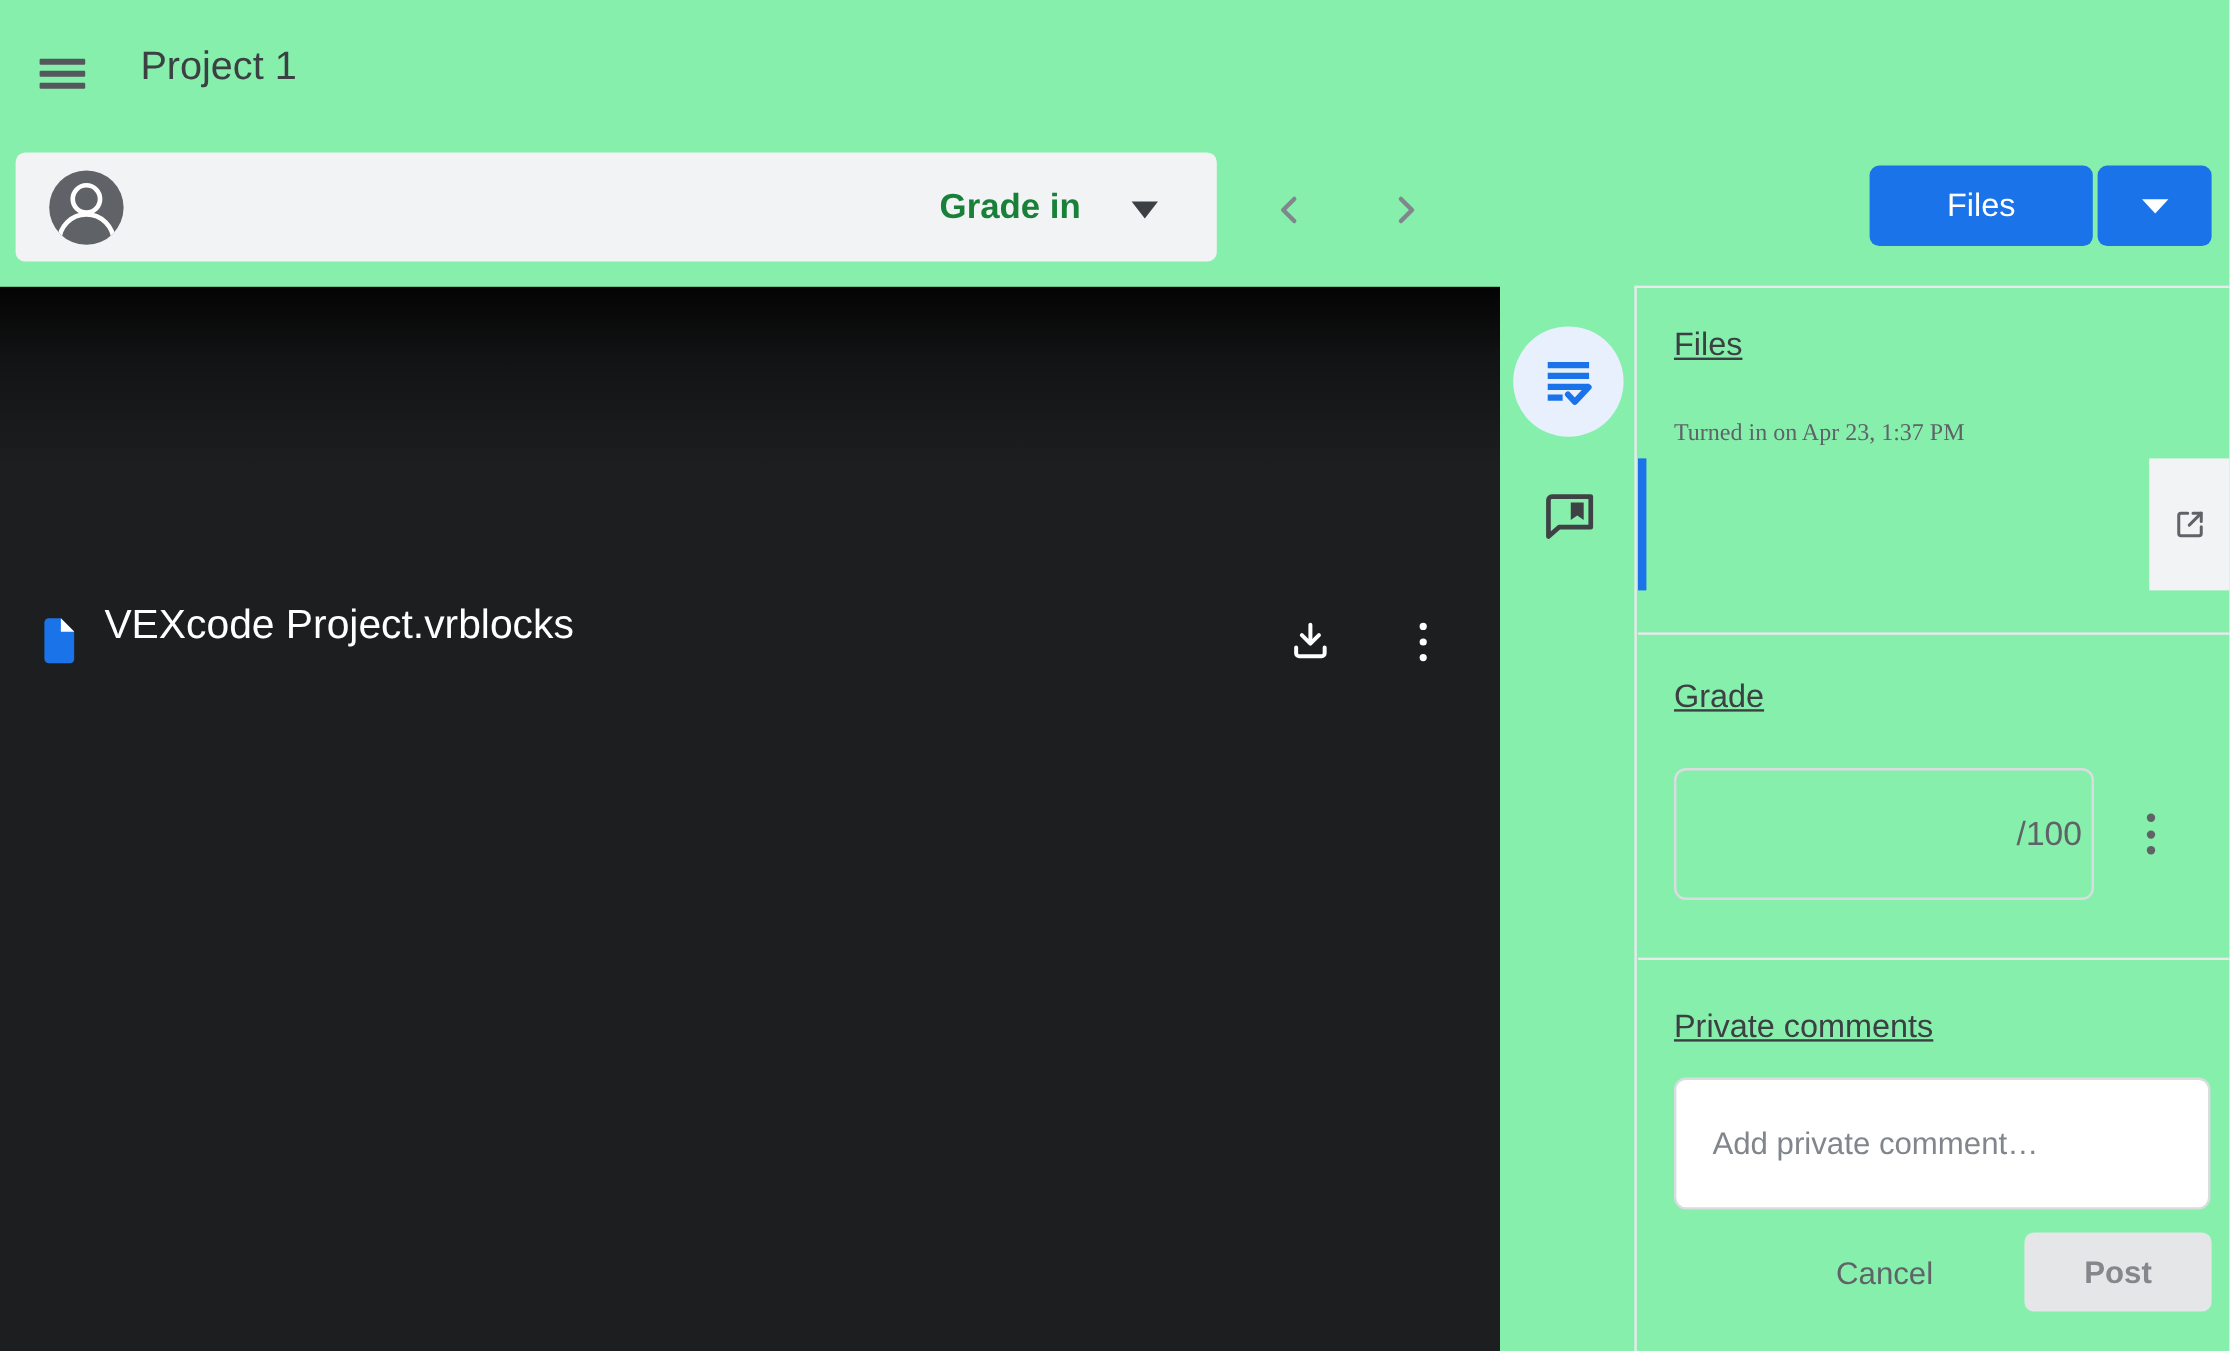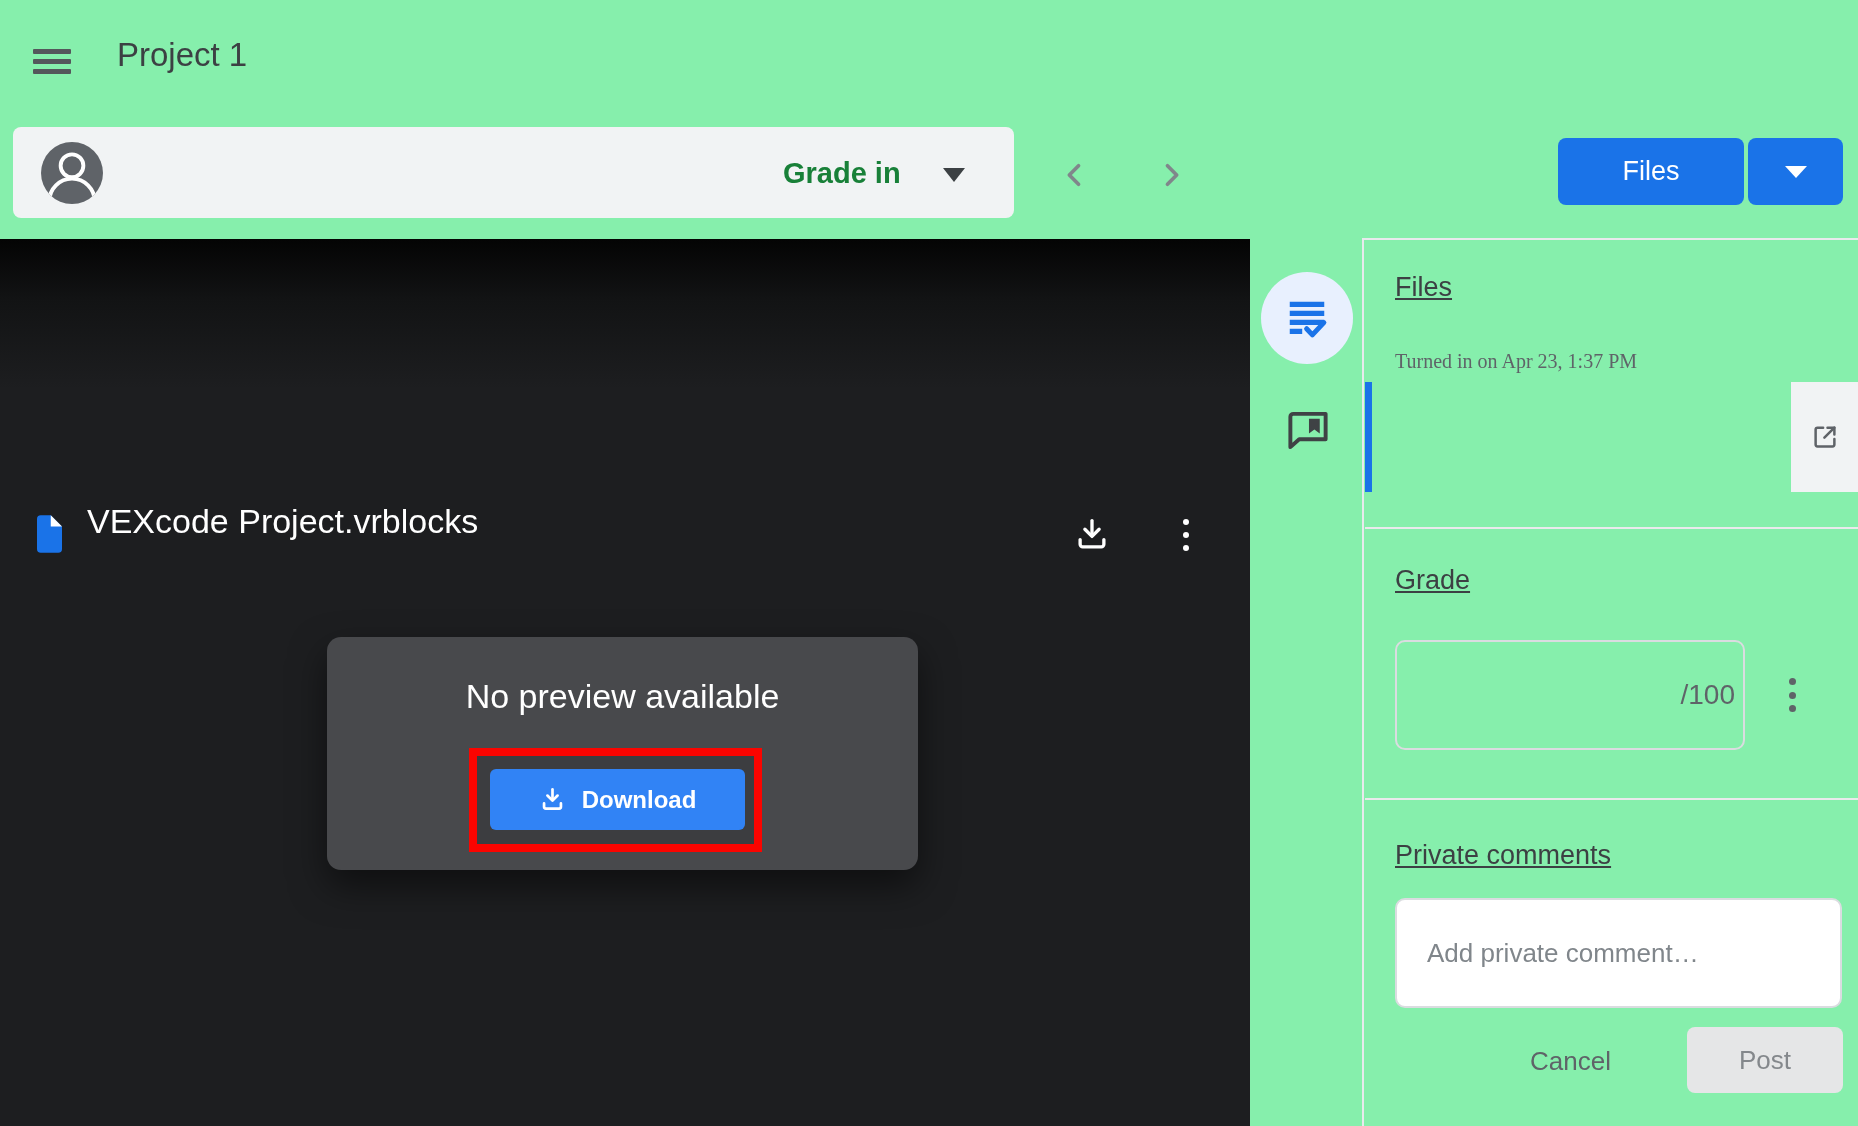--- a/index.html
+++ b/index.html
@@ -74,21 +74,21 @@
   .grade-more b{width:7px;height:7px;border-radius:50%;background:#5f6368;}
 
   .comments-heading{left:1395px;top:838px;}
   .comment-input{left:1395px;top:898px;width:447px;height:110px;border:2px solid #dadce0;border-radius:10px;
                  box-sizing:border-box;font-size:26px;padding:0 30px;color:#3c4043;outline:none;
                  font-family:"Liberation Sans",sans-serif;background:#fff;}
   .comment-input::placeholder{color:#80868b;opacity:1;}
   .cancel-btn{left:1506px;top:1036px;height:50px;padding:0 24px;background:none;border:none;
               font-size:26px;font-weight:500;color:#5f6368;font-family:"Liberation Sans",sans-serif;cursor:pointer;}
   .post-btn{left:1687px;top:1027px;width:156px;height:66px;background:#e5e6e7;border:none;border-radius:8px;
-            font-size:26px;font-weight:400;color:#84888c;font-family:"Liberation Sans",sans-serif;cursor:pointer;}
+            font-size:26px;font-weight:700;color:#84888c;font-family:"Liberation Sans",sans-serif;cursor:pointer;}
 </style>
 </head>
 <body>
 
 <div class="screen">
 
   <div class="abs hamburger">
       <span></span>
       <span></span>
       <span></span>
@@ -138,33 +138,20 @@
         <path d="M7.5 9l4.5 4.5L16.5 9"></path>
         <path d="M4.5 15.5v3a1.6 1.6 0 0 0 1.6 1.6h11.8a1.6 1.6 0 0 0 1.6-1.6v-3"></path>
       </svg>
     </div>
     <div class="abs pv-more">
         <b></b>
         <b></b>
         <b></b>
       </div>
 
-    <div class="abs np-card">
-      <div class="abs np-title">No preview available</div>
-      <div class="abs red-box">
-        <div class="abs dl-btn">
-          <svg width="27" height="27" viewBox="0 0 24 24" fill="none" stroke="#fff" stroke-width="2.4" stroke-linecap="round" stroke-linejoin="round">
-            <path d="M12 3v9.5"></path>
-            <path d="M7.5 8.5l4.5 4.5 4.5-4.5"></path>
-            <path d="M4.5 15.5v3a1.6 1.6 0 0 0 1.6 1.6h11.8a1.6 1.6 0 0 0 1.6-1.6v-3"></path>
-          </svg>
-          <span>Download</span>
-        </div>
-      </div>
-    </div>
   </div>
 
   <div class="abs rail-grade">
     <svg width="46" height="46" viewBox="0 0 24 24">
       <path fill="#1a73e8" d="M3 3.5h18v2.7H3zM3 8.2h18v2.7H3zM3 12.9h18v2.7H3zM3 17.6h6.5v2.7H3z"></path>
       <path fill="none" stroke="#1a73e8" stroke-width="2.6" stroke-linecap="round" stroke-linejoin="round" d="M11.8 17.6l3 3.2 6-6.4"></path>
     </svg>
   </div>
   <div class="abs rail-comment">
     <svg width="48" height="47" viewBox="0 0 24 24">

